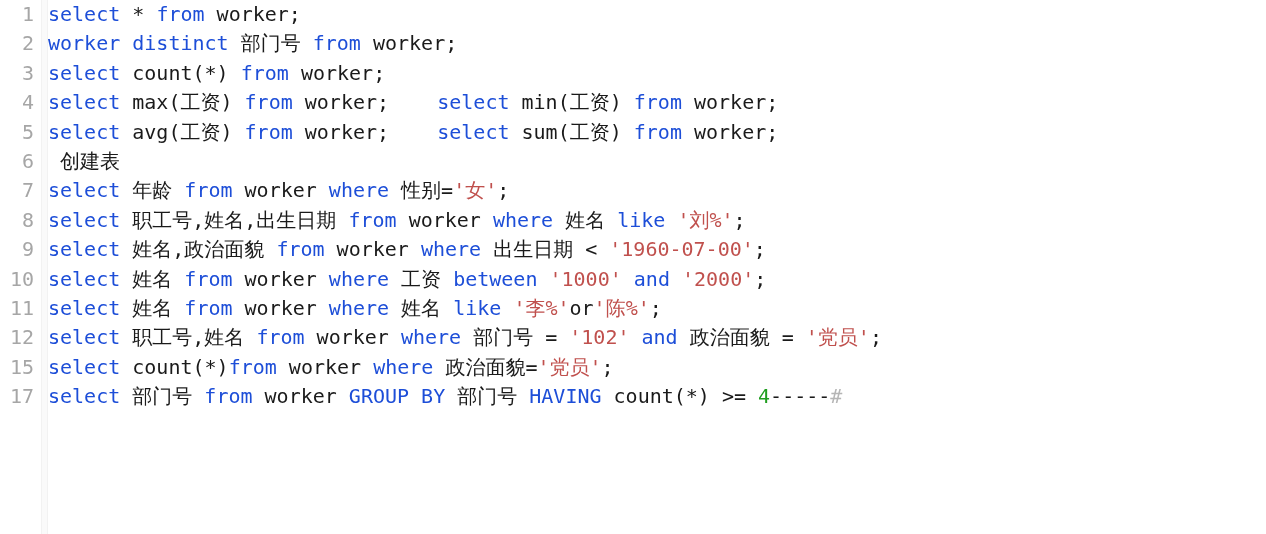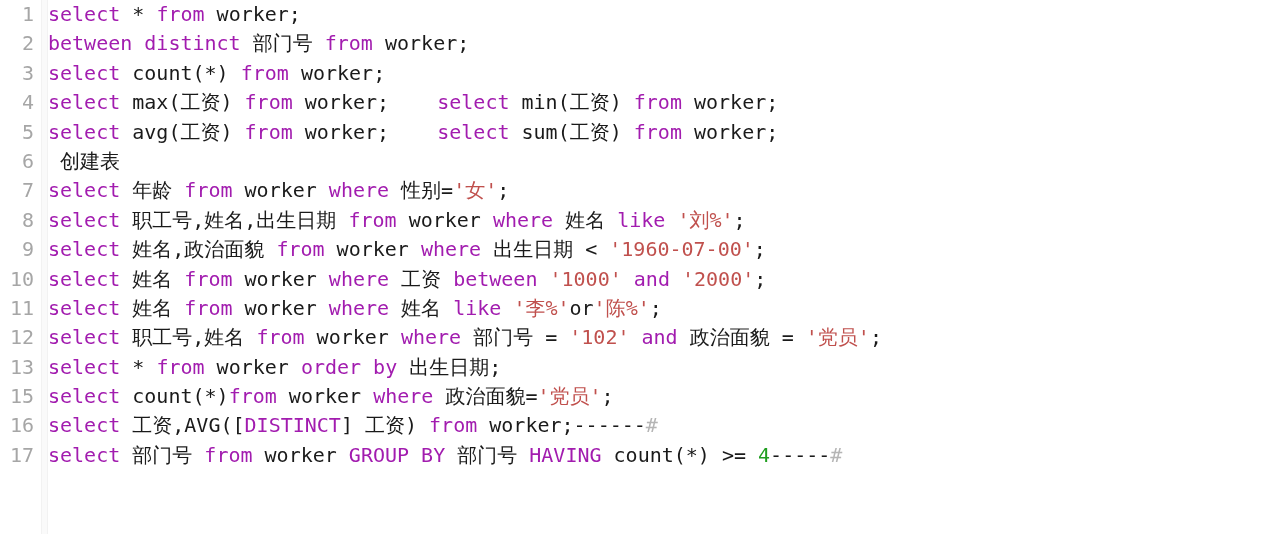--- a/index.html
+++ b/index.html
@@ -56,42 +56,40 @@
   .line-content {
     flex: 1 1 auto;
     padding-left: 14px;
     font-size: 20px;
     white-space: pre;
     color: #1a1a1a;
     font-family: "DejaVu Sans Mono", "Liberation Mono", monospace;
   }
 
   
-  .tok-kw   { color: #a21caf; }
+  .tok-kw   { color: #1d4ed8; }
   .tok-txt  { color: #1a1a1a; }
   .tok-str  { color: #c0504d; }
   .tok-num  { color: #1f9e1f; }
   .tok-cmt  { color: #b5b5b5; }
   .tok-dash { color: #1a1a1a; }
 </style>
 </head>
 <body>
 
 <div id="editor">
   <div id="code-lines">
       <div class="code-line"><div class="gutter">1</div><div class="line-content"><span class="tok-kw">select</span><span class="tok-txt"> * </span><span class="tok-kw">from</span><span class="tok-txt"> worker;</span></div></div>
-      <div class="code-line"><div class="gutter">2</div><div class="line-content"><span class="tok-kw">between distinct</span><span class="tok-txt"> 部门号 </span><span class="tok-kw">from</span><span class="tok-txt"> worker;</span></div></div>
+      <div class="code-line"><div class="gutter">2</div><div class="line-content"><span class="tok-kw">worker distinct</span><span class="tok-txt"> 部门号 </span><span class="tok-kw">from</span><span class="tok-txt"> worker;</span></div></div>
       <div class="code-line"><div class="gutter">3</div><div class="line-content"><span class="tok-kw">select</span><span class="tok-txt"> count(*) </span><span class="tok-kw">from</span><span class="tok-txt"> worker;</span></div></div>
       <div class="code-line"><div class="gutter">4</div><div class="line-content"><span class="tok-kw">select</span><span class="tok-txt"> max(工资) </span><span class="tok-kw">from</span><span class="tok-txt"> worker;    </span><span class="tok-kw">select</span><span class="tok-txt"> min(工资) </span><span class="tok-kw">from</span><span class="tok-txt"> worker;</span></div></div>
       <div class="code-line"><div class="gutter">5</div><div class="line-content"><span class="tok-kw">select</span><span class="tok-txt"> avg(工资) </span><span class="tok-kw">from</span><span class="tok-txt"> worker;    </span><span class="tok-kw">select</span><span class="tok-txt"> sum(工资) </span><span class="tok-kw">from</span><span class="tok-txt"> worker;</span></div></div>
       <div class="code-line"><div class="gutter">6</div><div class="line-content"><span class="tok-txt"> 创建表</span></div></div>
       <div class="code-line"><div class="gutter">7</div><div class="line-content"><span class="tok-kw">select</span><span class="tok-txt"> 年龄 </span><span class="tok-kw">from</span><span class="tok-txt"> worker </span><span class="tok-kw">where</span><span class="tok-txt"> 性别=</span><span class="tok-str">'女'</span><span class="tok-txt">;</span></div></div>
       <div class="code-line"><div class="gutter">8</div><div class="line-content"><span class="tok-kw">select</span><span class="tok-txt"> 职工号,姓名,出生日期 </span><span class="tok-kw">from</span><span class="tok-txt"> worker </span><span class="tok-kw">where</span><span class="tok-txt"> 姓名 </span><span class="tok-kw">like</span><span class="tok-txt"> </span><span class="tok-str">'刘%'</span><span class="tok-txt">;</span></div></div>
       <div class="code-line"><div class="gutter">9</div><div class="line-content"><span class="tok-kw">select</span><span class="tok-txt"> 姓名,政治面貌 </span><span class="tok-kw">from</span><span class="tok-txt"> worker </span><span class="tok-kw">where</span><span class="tok-txt"> 出生日期 &lt; </span><span class="tok-str">'1960-07-00'</span><span class="tok-txt">;</span></div></div>
       <div class="code-line"><div class="gutter">10</div><div class="line-content"><span class="tok-kw">select</span><span class="tok-txt"> 姓名 </span><span class="tok-kw">from</span><span class="tok-txt"> worker </span><span class="tok-kw">where</span><span class="tok-txt"> 工资 </span><span class="tok-kw">between</span><span class="tok-txt"> </span><span class="tok-str">'1000'</span><span class="tok-txt"> </span><span class="tok-kw">and</span><span class="tok-txt"> </span><span class="tok-str">'2000'</span><span class="tok-txt">;</span></div></div>
       <div class="code-line"><div class="gutter">11</div><div class="line-content"><span class="tok-kw">select</span><span class="tok-txt"> 姓名 </span><span class="tok-kw">from</span><span class="tok-txt"> worker </span><span class="tok-kw">where</span><span class="tok-txt"> 姓名 </span><span class="tok-kw">like</span><span class="tok-txt"> </span><span class="tok-str">'李%'</span><span class="tok-txt">or</span><span class="tok-str">'陈%'</span><span class="tok-txt">;</span></div></div>
       <div class="code-line"><div class="gutter">12</div><div class="line-content"><span class="tok-kw">select</span><span class="tok-txt"> 职工号,姓名 </span><span class="tok-kw">from</span><span class="tok-txt"> worker </span><span class="tok-kw">where</span><span class="tok-txt"> 部门号 = </span><span class="tok-str">'102'</span><span class="tok-txt"> </span><span class="tok-kw">and</span><span class="tok-txt"> 政治面貌 = </span><span class="tok-str">'党员'</span><span class="tok-txt">;</span></div></div>
-      <div class="code-line"><div class="gutter">13</div><div class="line-content"><span class="tok-kw">select</span><span class="tok-txt"> * </span><span class="tok-kw">from</span><span class="tok-txt"> worker </span><span class="tok-kw">order by</span><span class="tok-txt"> 出生日期;</span></div></div>
       <div class="code-line"><div class="gutter">15</div><div class="line-content"><span class="tok-kw">select</span><span class="tok-txt"> count(*)</span><span class="tok-kw">from</span><span class="tok-txt"> worker </span><span class="tok-kw">where</span><span class="tok-txt"> 政治面貌=</span><span class="tok-str">'党员'</span><span class="tok-txt">;</span></div></div>
-      <div class="code-line"><div class="gutter">16</div><div class="line-content"><span class="tok-kw">select</span><span class="tok-txt"> 工资,AVG([</span><span class="tok-kw">DISTINCT</span><span class="tok-txt">] 工资) </span><span class="tok-kw">from</span><span class="tok-txt"> worker;</span><span class="tok-dash">------</span><span class="tok-cmt">#</span></div></div>
       <div class="code-line"><div class="gutter">17</div><div class="line-content"><span class="tok-kw">select</span><span class="tok-txt"> 部门号 </span><span class="tok-kw">from</span><span class="tok-txt"> worker </span><span class="tok-kw">GROUP BY</span><span class="tok-txt"> 部门号 </span><span class="tok-kw">HAVING</span><span class="tok-txt"> count(*) &gt;= </span><span class="tok-num">4</span><span class="tok-dash">-----</span><span class="tok-cmt">#</span></div></div>
     </div>
 </div>
 
 </body></html>

